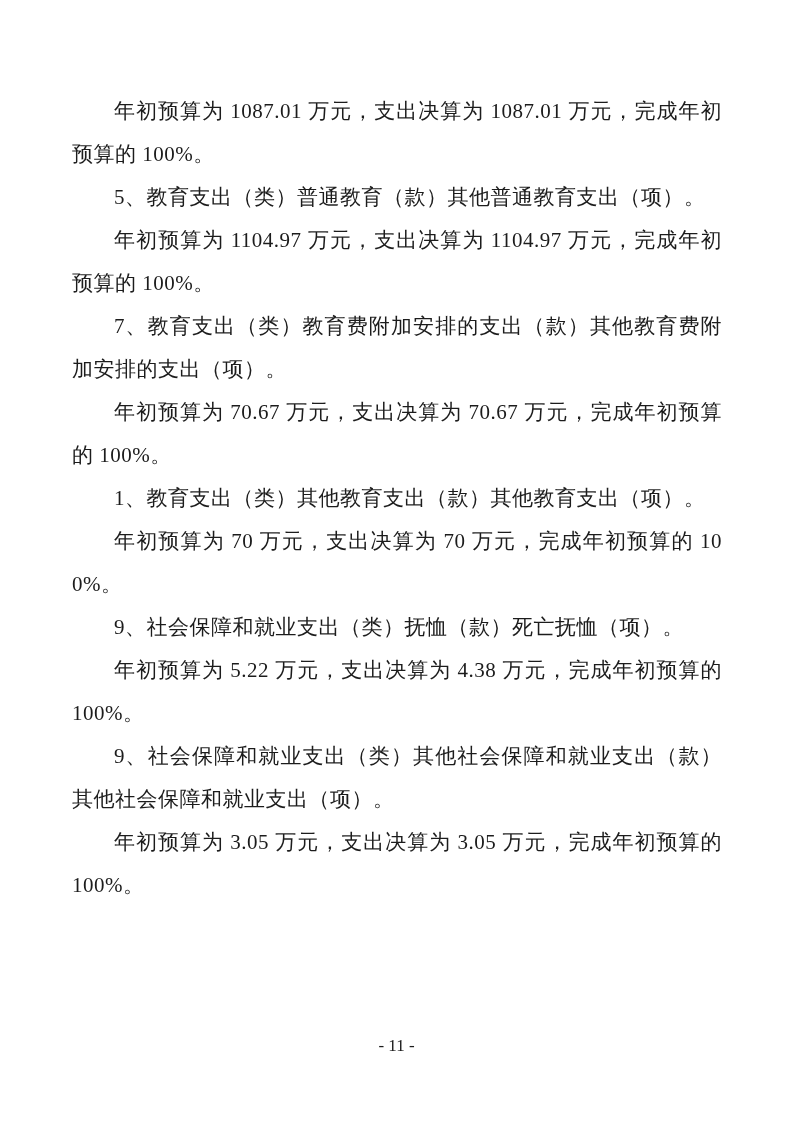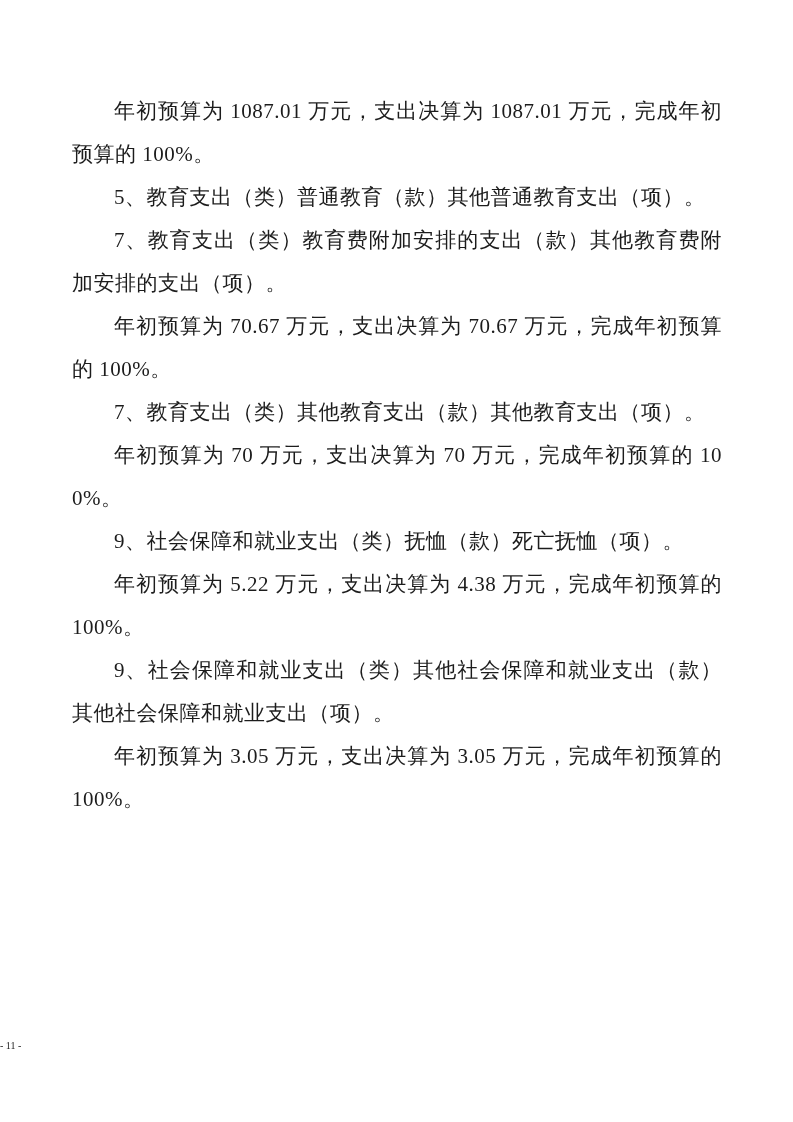--- a/index.html
+++ b/index.html
@@ -31,36 +31,38 @@
     text-justify: inter-ideograph;
     text-indent: 2em;
     word-break: break-all;
     letter-spacing: 0.5px;
   }
   .footer {
     position: absolute;
     left: 0;
     right: 0;
     top: 1036px;
-    font-size: 10px;
+    text-align: center;
+    font-size: 17px;
     line-height: 20px;
     color: #1c1c1c;
     font-family: "Liberation Serif", "DejaVu Serif", serif;
   }
 </style>
 </head>
 <body>
 
 <div class="page">
   <div class="content">
       <p class="para">年初预算为 1087.01 万元，支出决算为 1087.01 万元，完成年初预算的 100%。</p>
       <p class="para">5、教育支出（类）普通教育（款）其他普通教育支出（项）。</p>
+      <p class="para">年初预算为 1104.97 万元，支出决算为 1104.97 万元，完成年初预算的 100%。</p>
       <p class="para">7、教育支出（类）教育费附加安排的支出（款）其他教育费附加安排的支出（项）。</p>
       <p class="para">年初预算为 70.67 万元，支出决算为 70.67 万元，完成年初预算的 100%。</p>
-      <p class="para">7、教育支出（类）其他教育支出（款）其他教育支出（项）。</p>
+      <p class="para">1、教育支出（类）其他教育支出（款）其他教育支出（项）。</p>
       <p class="para">年初预算为 70 万元，支出决算为 70 万元，完成年初预算的 100%。</p>
       <p class="para">9、社会保障和就业支出（类）抚恤（款）死亡抚恤（项）。</p>
       <p class="para">年初预算为 5.22 万元，支出决算为 4.38 万元，完成年初预算的 100%。</p>
       <p class="para">9、社会保障和就业支出（类）其他社会保障和就业支出（款）其他社会保障和就业支出（项）。</p>
       <p class="para">年初预算为 3.05 万元，支出决算为 3.05 万元，完成年初预算的 100%。</p>
     </div>
   <div class="footer">- 11 -</div>
 </div>
 
 </body></html>

